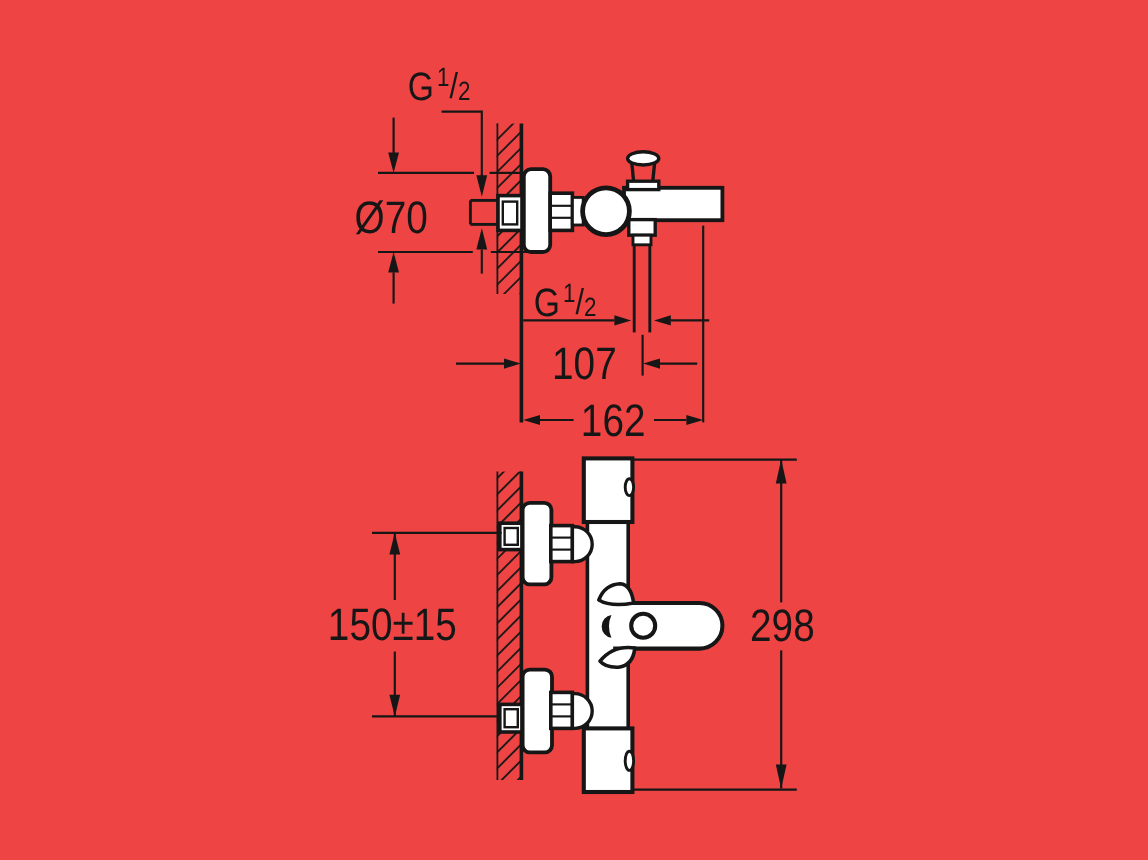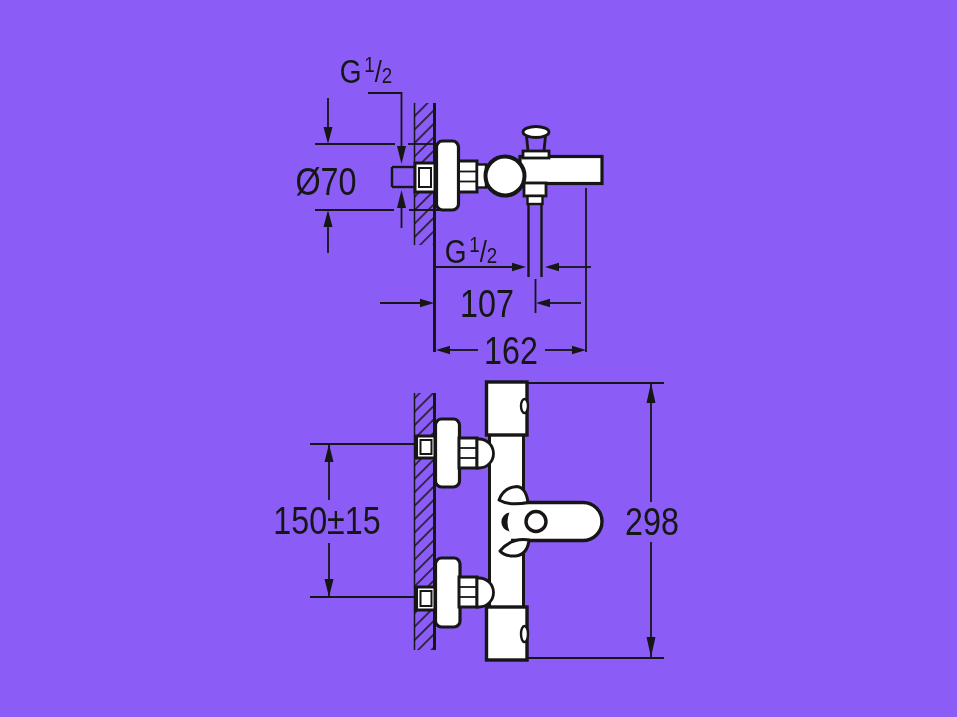--- a/index.html
+++ b/index.html
@@ -1,19 +1,19 @@
 <!DOCTYPE html>
 <html><head>
 <meta charset="utf-8">
 <style>
   html,body{margin:0;padding:0;background:#ffffff;}
   .canvas{
     position:relative;
     width:957px;height:717px;
-    background:#8b5cf6;
+    background:#ef4444;
     font-family:"Liberation Sans", sans-serif;
     overflow:hidden;
   }
   .canvas svg{position:absolute;left:0;top:0;}
   .dim-text{
     position:absolute;
     transform:translate(-50%,-50%) scaleX(0.85);
     font-size:38px;
     line-height:1;
     color:#161616;

